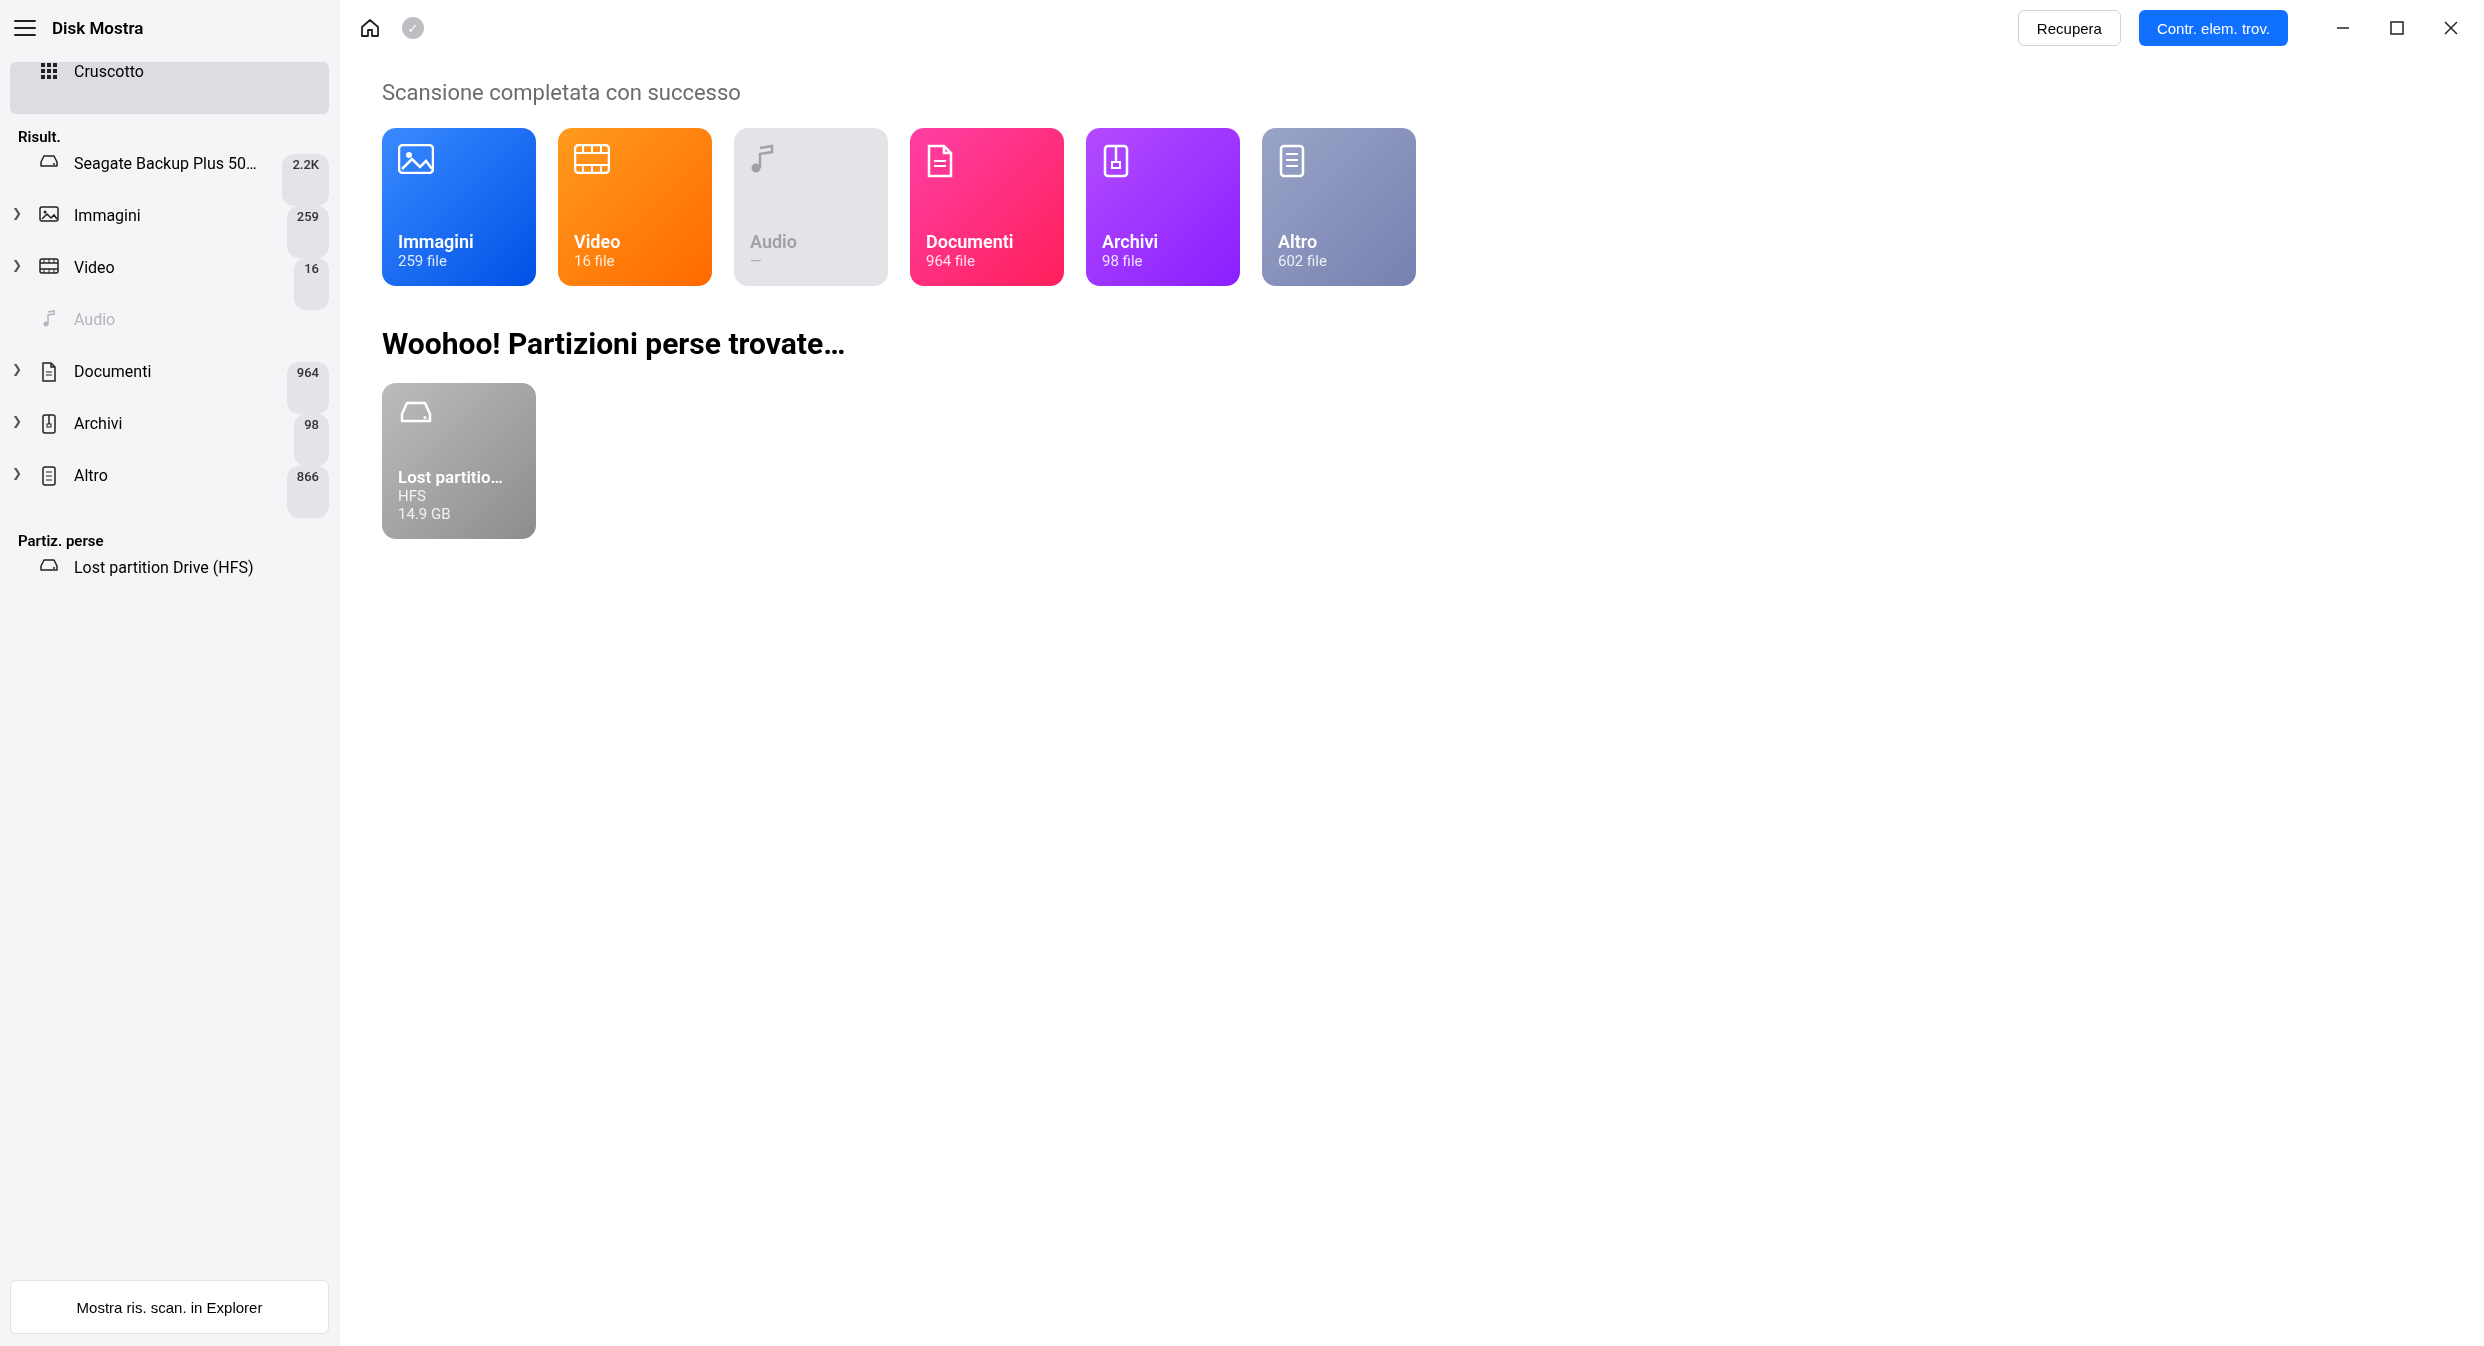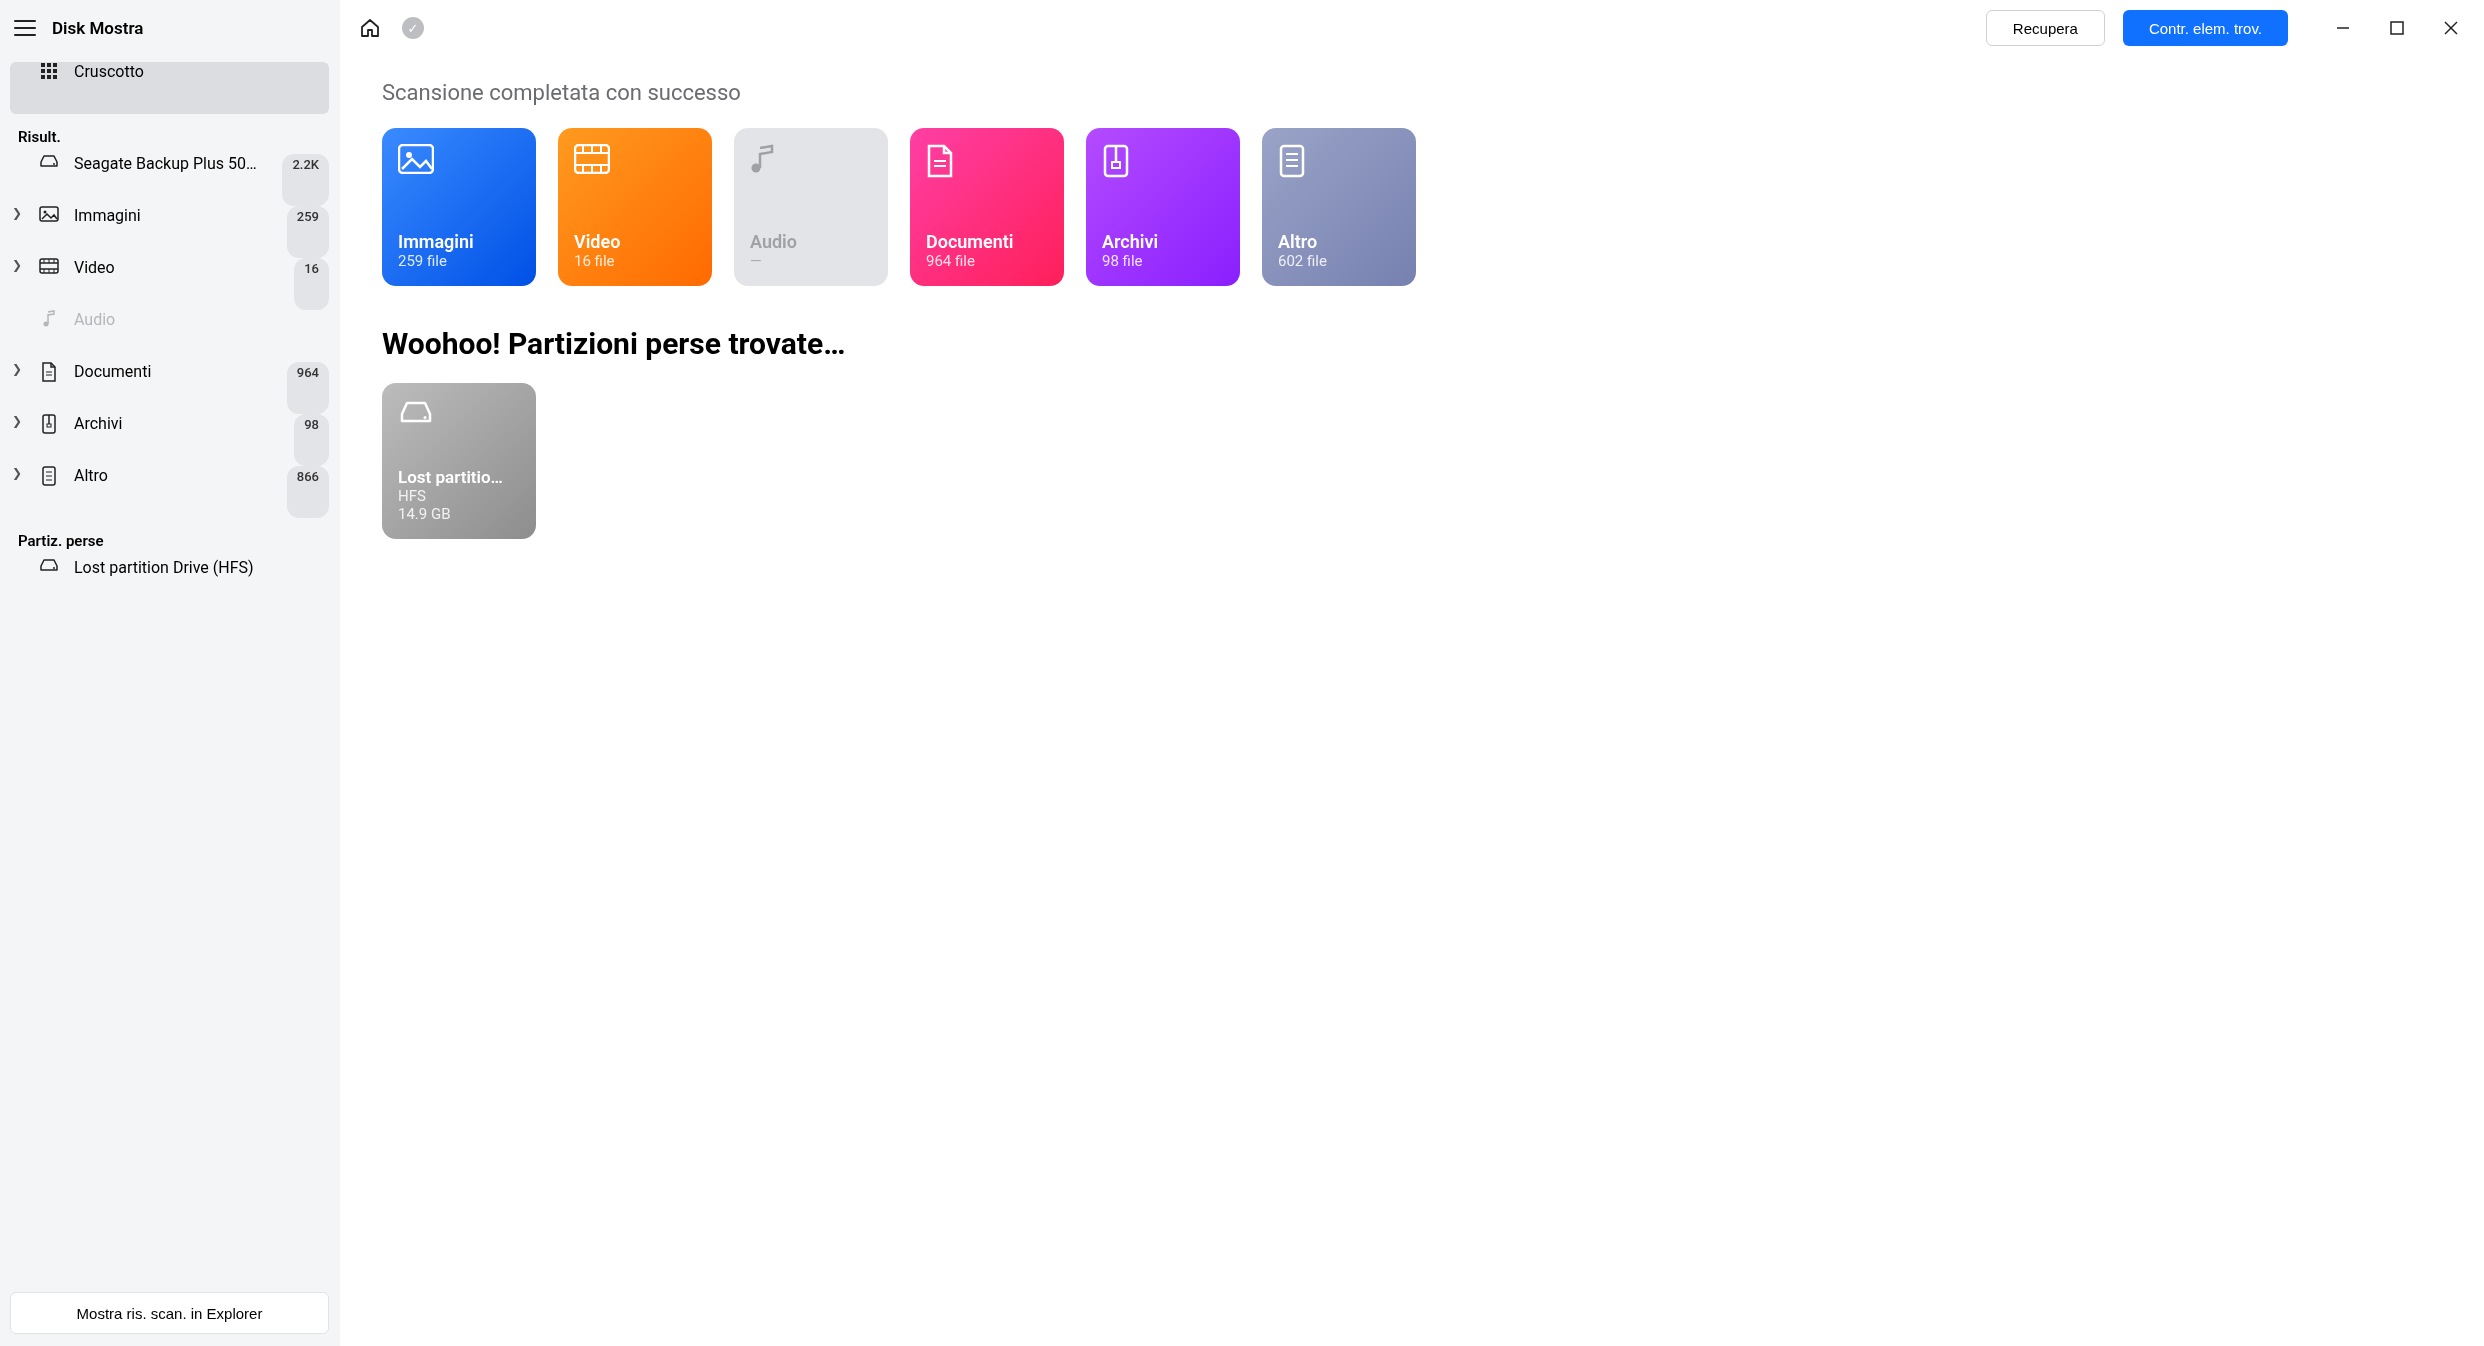--- a/index.html
+++ b/index.html
@@ -14,28 +14,28 @@
   .sb-body { flex:1; padding: 6px 10px 0 10px; overflow:auto; }
   .sb-item { display:flex; height: 52px; padding: 0 0; border-radius: 6px; cursor:pointer; gap: 14px; }
   .sb-item.active { background: #dcdde1; }
   .sb-item .chev { width:14px; display:flex; justify-content:center; color:#555; font-size:12px; }
   .sb-item .icon { width:22px; display:flex; justify-content:center; color:#333; }
   .sb-item .label { flex:1; font-size:16px; white-space:nowrap; overflow:hidden; text-overflow:ellipsis; }
   .sb-item .badge { background:#e3e4e8; color:#333; font-size:13px; font-weight:500; padding: 3px 10px; border-radius: 12px; min-width:30px; text-align:center; }
   .sb-item.dim .label, .sb-item.dim .icon { color:#b5b6ba; }
   .sb-section { font-size:15px; font-weight:600; padding: 14px 8px 8px 8px; color:#000; }
   .sb-footer { padding: 0 10px 12px 10px; }
-  .sb-footer-btn { width:100%; height:42px; background:#fff; border:1px solid #e2e3e7; border-radius:6px; font-size:15px; cursor:pointer; }
+  .sb-footer-btn { width:100%; height:54px; background:#fff; border:1px solid #e2e3e7; border-radius:6px; font-size:15px; cursor:pointer; }
   
   .main { flex:1; display:flex; flex-direction:column; height:100%; }
   .topbar { height:56px; display:flex; align-items:center; padding: 0 16px; gap: 18px; }
   .top-left { display:flex; align-items:center; gap:18px; }
   .icon-btn { width:28px; height:28px; display:flex; align-items:center; justify-content:center; cursor:pointer; color:#333; }
   .top-spacer { flex:1; }
-  .btn { height:36px; padding: 0 26px; border-radius:6px; font-size:15px; font-weight:500; cursor:pointer; border:none; }
+  .btn { height:36px; padding: 0 18px; border-radius:6px; font-size:15px; font-weight:500; cursor:pointer; border:none; }
   .btn-secondary { background:#fff; border:1px solid #d0d1d5; }
   .btn-primary { background:#1070ff; color:#ffffff; }
   .win-controls { display:flex; gap: 28px; margin-left: 24px; margin-right: 4px; }
   .win-btn { width:26px; height:26px; display:flex; align-items:center; justify-content:center; cursor:pointer; }
   .content { flex:1; padding: 24px 42px; overflow:auto; }
   h1.page-title { font-size: 36px; font-weight:700; margin-bottom: 6px; }
   .subtitle { font-size: 22px; color:#6b6c70; margin-bottom: 23px; }
   .card-row { display:flex; gap: 22px; margin-bottom: 40px; }
   .card { width:154px; height:158px; border-radius:14px; padding:16px; color:#fff; display:flex; flex-direction:column; justify-content:space-between; cursor:pointer; }
   .card .c-icon { font-size:28px; height:34px; }

